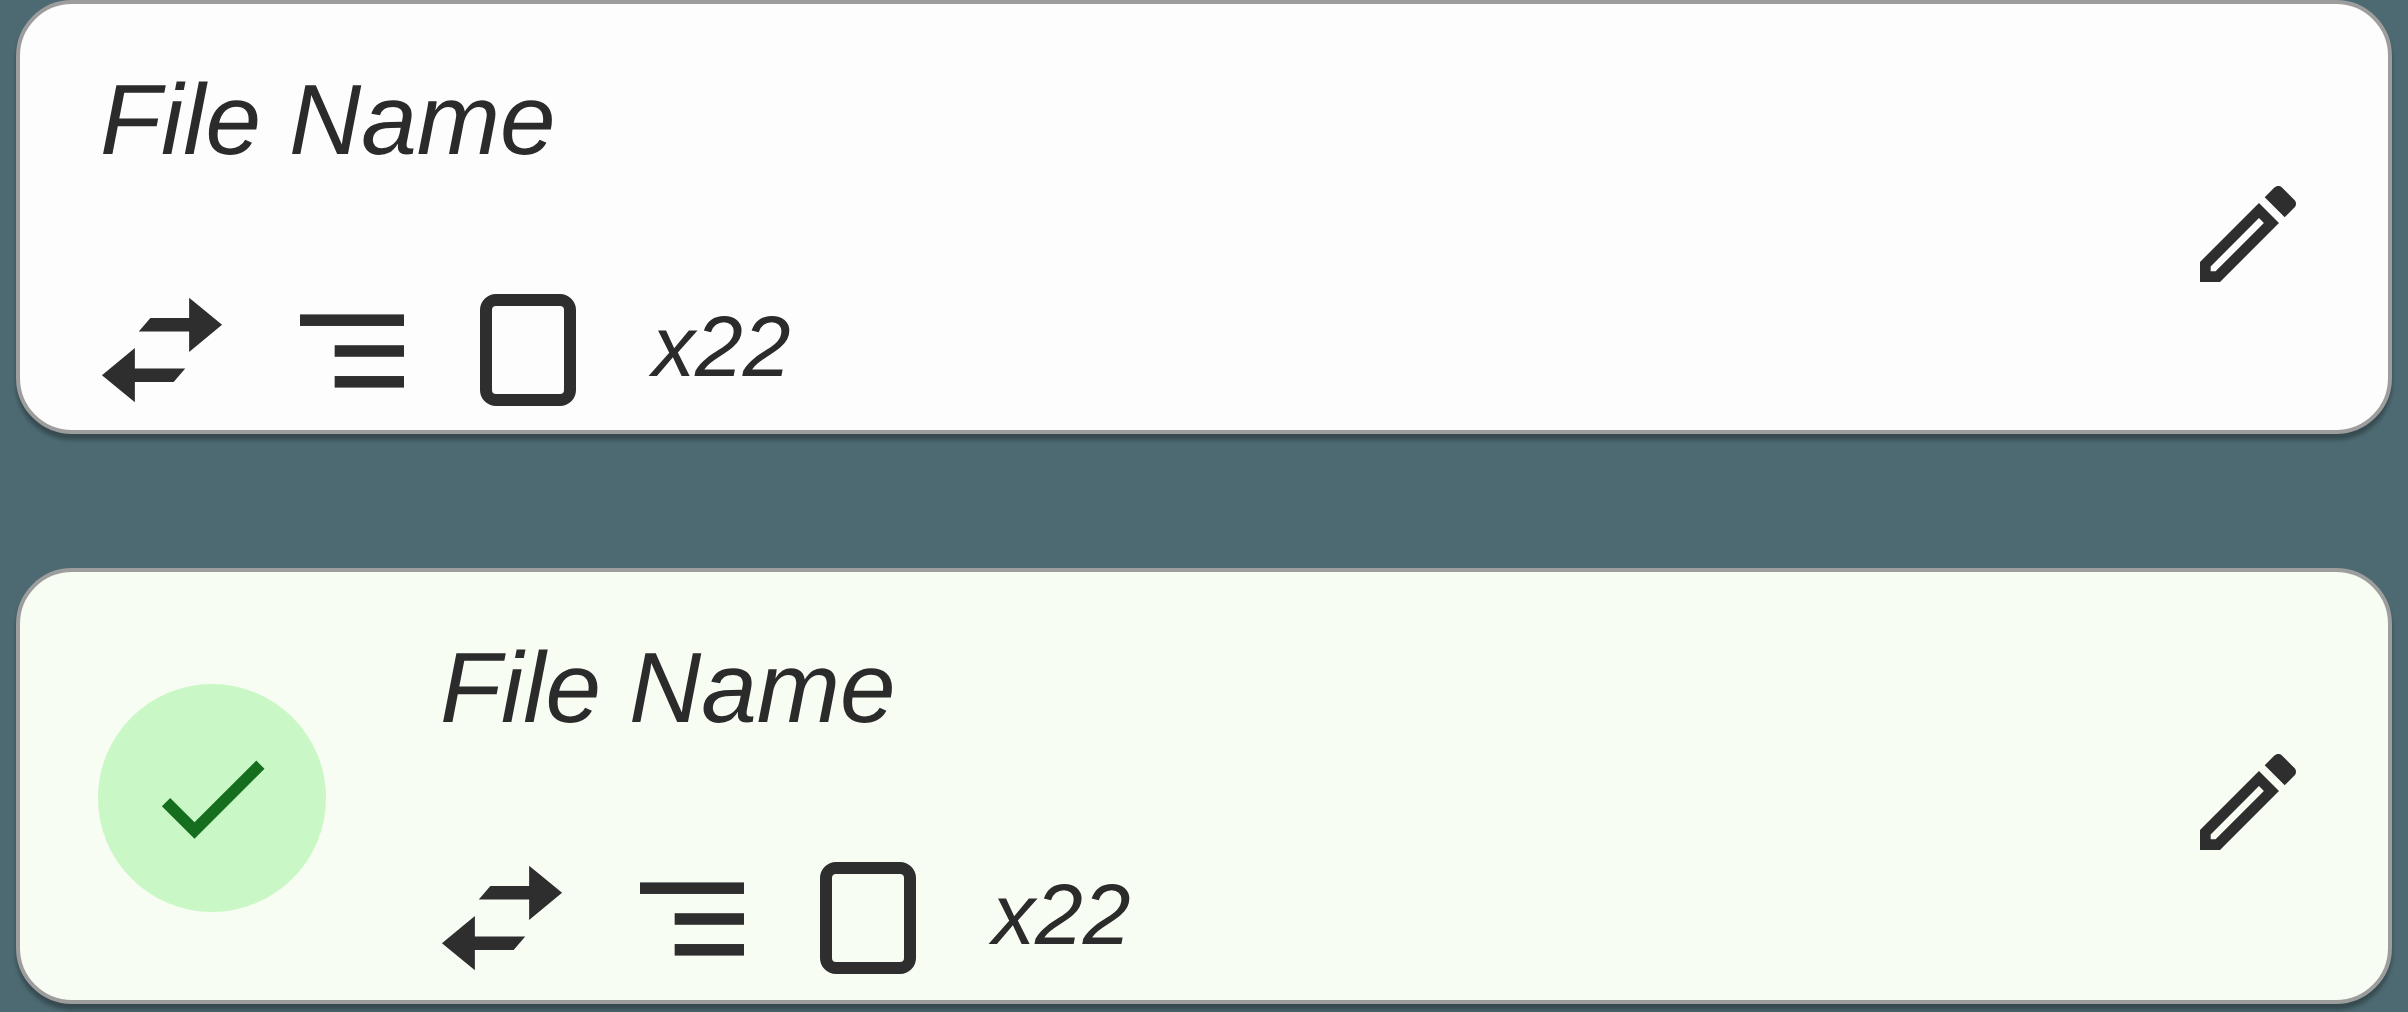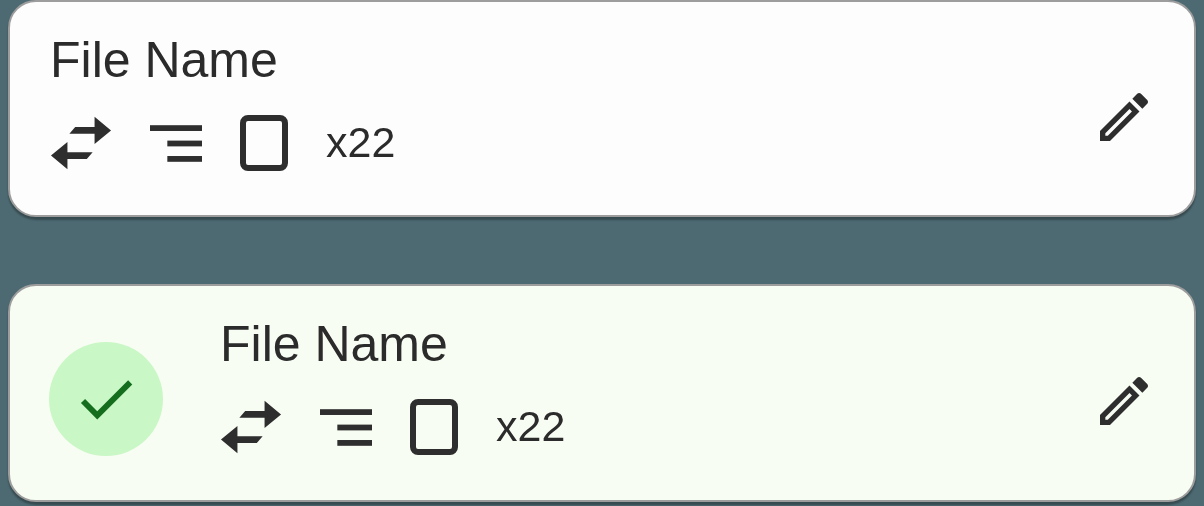--- a/index.html
+++ b/index.html
@@ -40,33 +40,34 @@
     background:var(--card-plain-bg-color,#fdfdfd);
   }
   .card-selected{
     top:284px;
     height:218px;
     background:var(--card-selected-bg-color,#f7fdf2);
   }
   .card-body{
     position:absolute;
     top:29px;
+    font-style:italic;
   }
   .card-plain .card-body{left:40px;}
   .card-selected .card-body{left:210px;}
   .title{
     font-size:50px;
     font-weight:500;
     line-height:1.18;
     color:var(--text-color,#2b2b2b);
     letter-spacing:0;
     white-space:nowrap;
   }
   .meta-row{
-    margin-top:24px;
+    margin-top:56px;
     display:flex;
     align-items:center;
     gap:38px;
     color:var(--icon-color,#2e2e2e);
   }
   .meta-row .icon{
     display:inline-flex;
     align-items:center;
     justify-content:center;
   }

